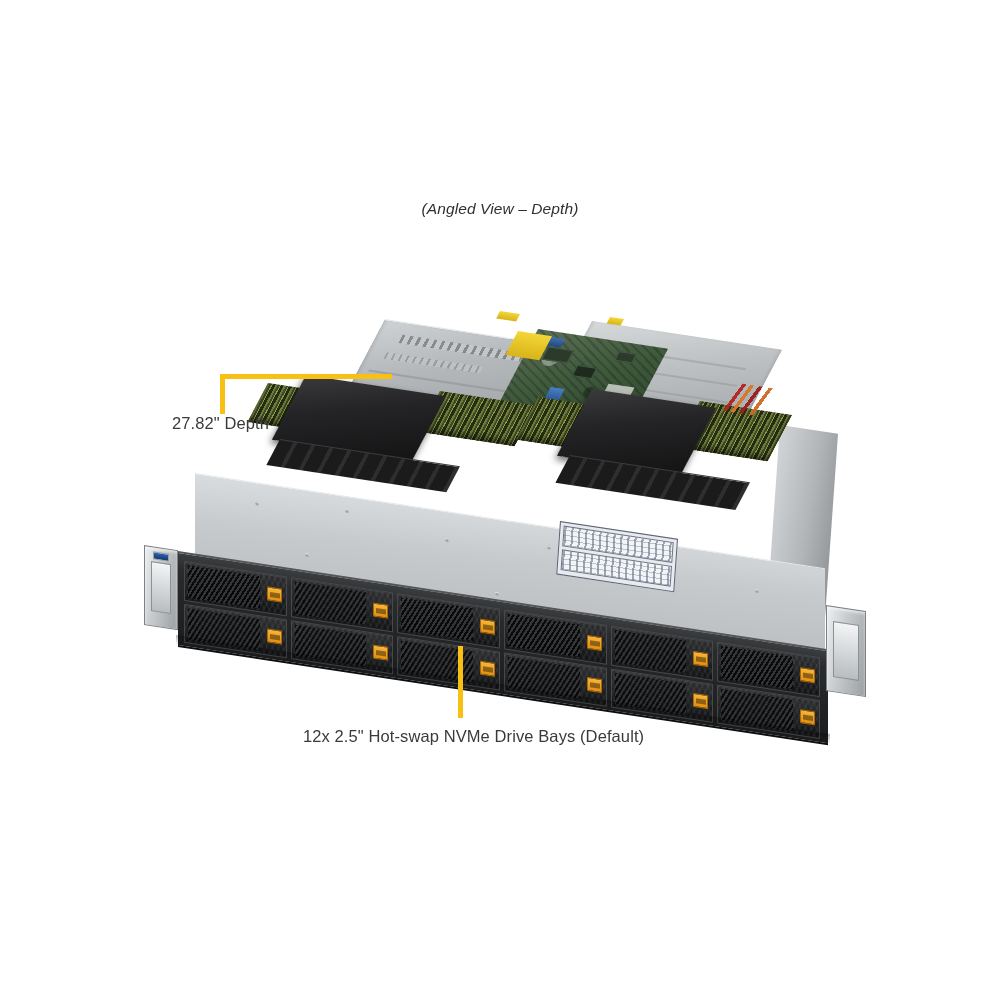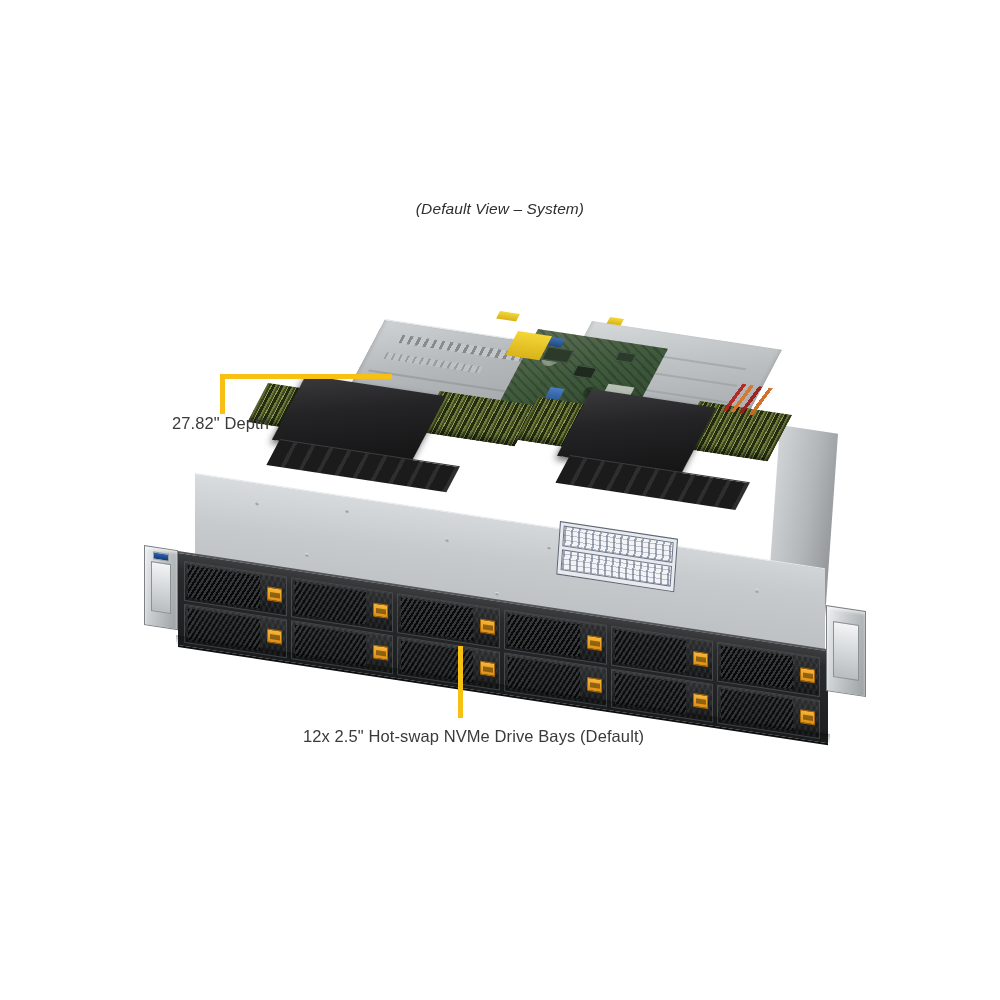--- a/index.html
+++ b/index.html
@@ -318,21 +318,21 @@
     transform: skewY(8.6deg);
     transform-origin: left top;
     background: linear-gradient(180deg, rgba(0,0,0,.30), rgba(0,0,0,0));
   }
 </style>
 </head>
 <body>
 
 <div id="page">
 
-  <div class="caption-title">(Default View – System)</div>
+  <div class="caption-title">(Angled View – Depth)</div>
 
   <div id="server">
 
     <div class="side-panel"></div>
 
     <div class="cover-rear">
       <div class="slotrow"></div>
       <div class="slotrow2"></div>
       <div class="ridge"></div>
     </div>

